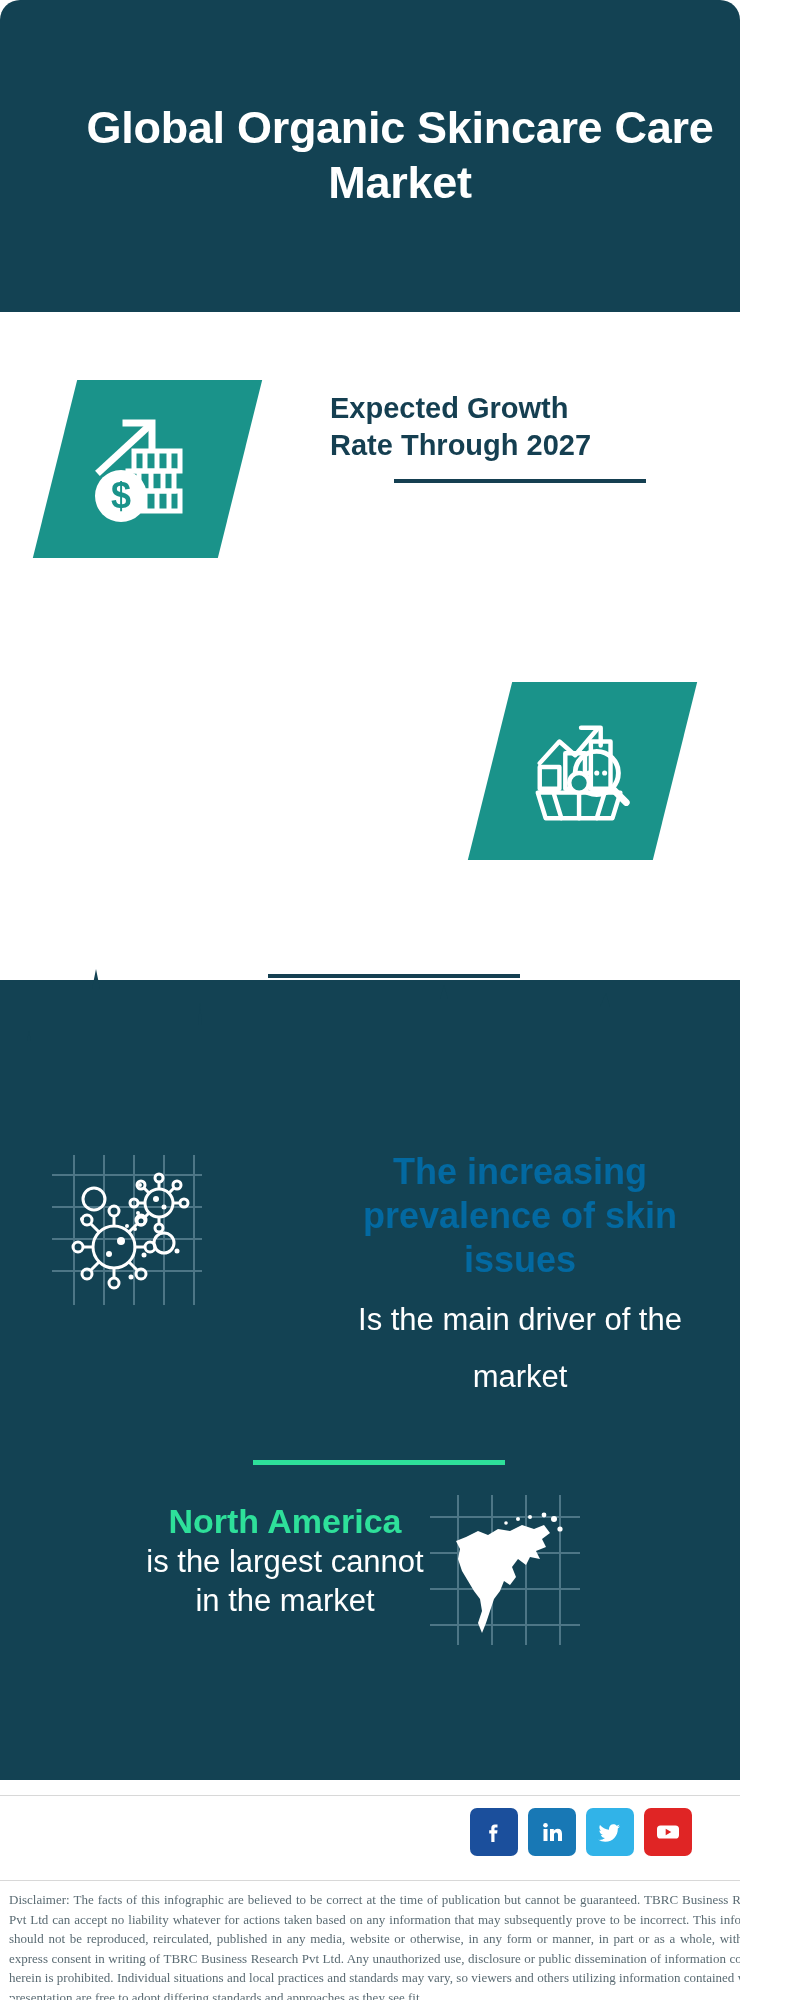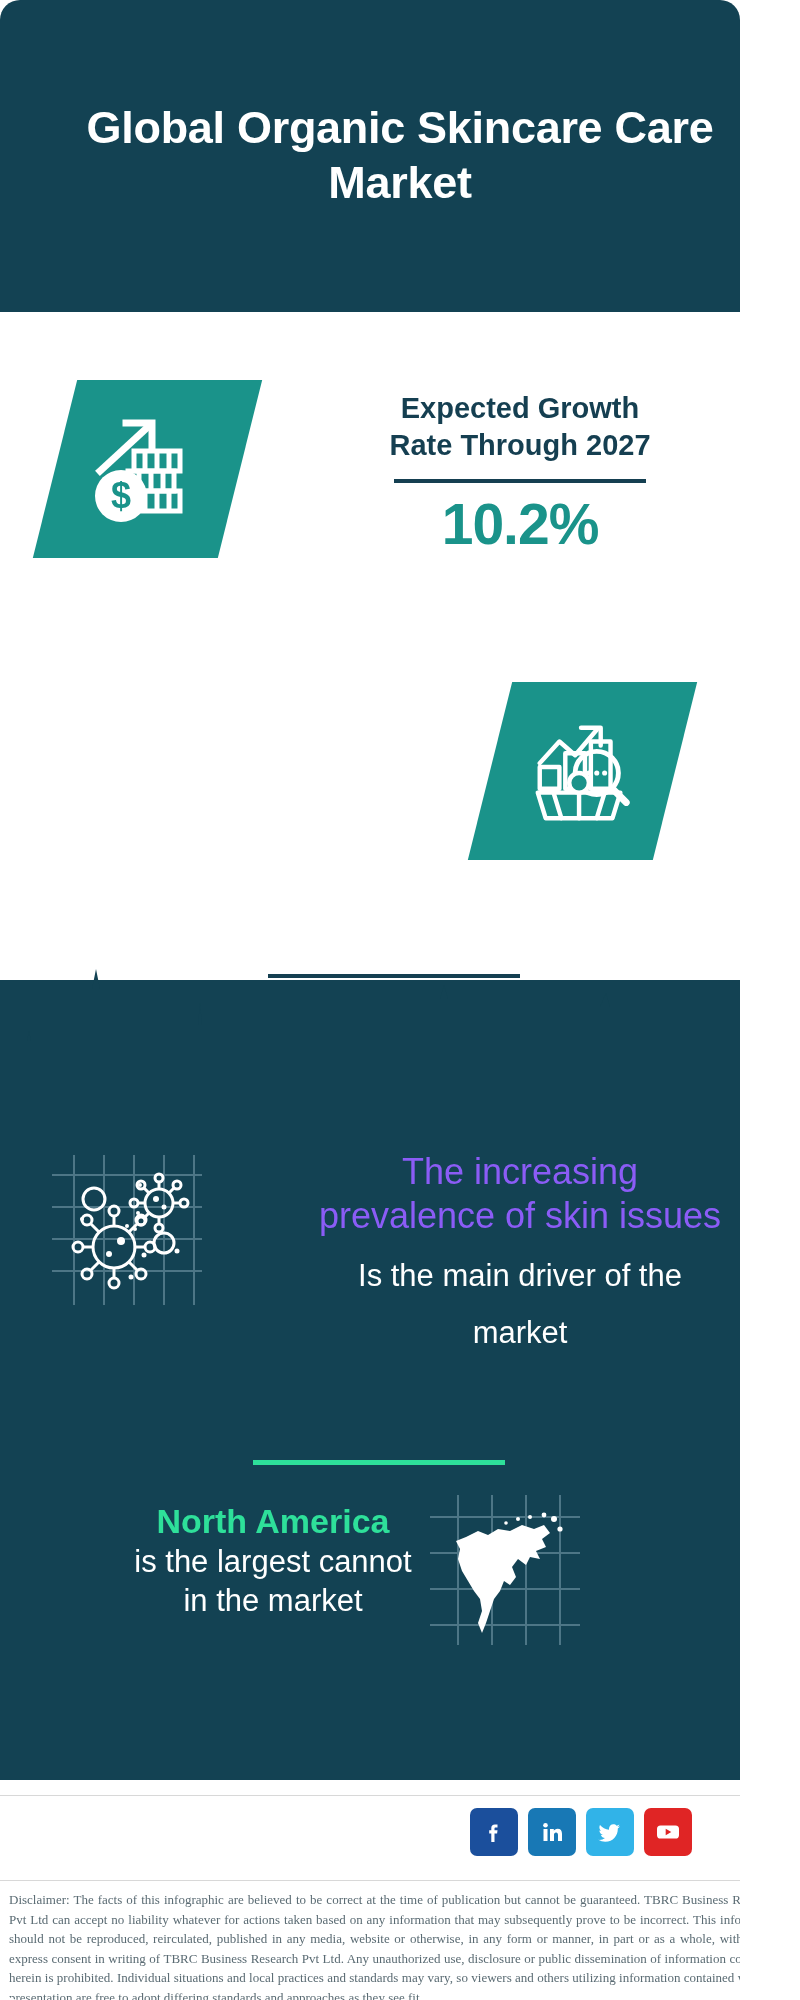--- a/index.html
+++ b/index.html
@@ -36,21 +36,21 @@
 
   
   .para{
     position:absolute;
     background:#1a938a;
     transform:skewX(-14deg);
     display:flex;align-items:center;justify-content:center;
   }
   .para > svg{transform:skewX(14deg);}
 
-  .stat-block{position:absolute;text-align:center;}
+  .stat-block{position:absolute;}
   .stat-label{
     color:#153f51;font-size:29px;font-weight:bold;line-height:1.28;
   }
   .stat-rule{
     height:4px;background:#153f51;margin:15px auto 12px auto;
   }
   .stat-value{
     color:#1a938a;font-size:57px;font-weight:bold;line-height:1.05;
     letter-spacing:-1px;
   }
@@ -77,30 +77,30 @@
   }
   .skyline{
     position:absolute;left:0;top:955px;width:800px;height:150px;
     display:block;
   }
 
   .grid-icon{position:absolute;}
 
   .drive-block{position:absolute;left:310px;top:1150px;width:420px;text-align:center;}
   .drive-hi{
-    color:#8b5cf6;font-size:36px;font-weight:normal;line-height:1.22;
+    color:#0369a1;font-size:36px;font-weight:bold;line-height:1.22;
   }
   .drive-sub{
     color:#ffffff;font-size:31px;font-weight:normal;line-height:1.22;margin-top:19px;
   }
   .green-rule{
     position:absolute;left:253px;top:1460px;width:252px;height:5px;background:#2ee09a;
   }
 
-  .region-block{position:absolute;left:48px;top:1500px;width:450px;text-align:center;}
+  .region-block{position:absolute;left:60px;top:1500px;width:450px;text-align:center;}
   .region-hi{color:#2ee09a;font-size:34px;font-weight:bold;line-height:1.24;}
   .region-sub{color:#ffffff;font-size:31px;font-weight:normal;line-height:1.26;}
 
   
   .footer-src{
     position:absolute;left:0;top:1795px;width:800px;height:85px;background:#ffffff;
     border-top:1px solid #d8d8d8;
   }
   .src-text{
     position:absolute;left:36px;top:16px;width:440px;
@@ -156,21 +156,20 @@
         </g>
         <circle cx="33" cy="87" r="26" fill="#ffffff"></circle>
         <text x="33" y="99" font-size="36" font-weight="bold" text-anchor="middle" fill="#1a938a" font-family="Liberation Sans, sans-serif">$</text>
       </svg>
     </div>
 
     <div class="stat-block stat1">
       <div class="stat-label">Expected Growth</div>
       <div class="stat-label">Rate Through 2027</div>
       <div class="stat-rule"></div>
-      <div class="stat-value">10.2%</div>
     </div>
 
 
     <div class="para icon2">
       <svg width="118" height="118" viewBox="0 0 120 120">
         <g stroke="#ffffff" stroke-width="4.5" fill="none" stroke-linecap="round" stroke-linejoin="round">
           <polyline points="16,52 36,30 52,44 74,18"></polyline>
           <polyline points="58,16 78,16 78,34"></polyline>
           <rect x="16" y="56" width="20" height="22"></rect>
           <rect x="42" y="42" width="20" height="36"></rect>

